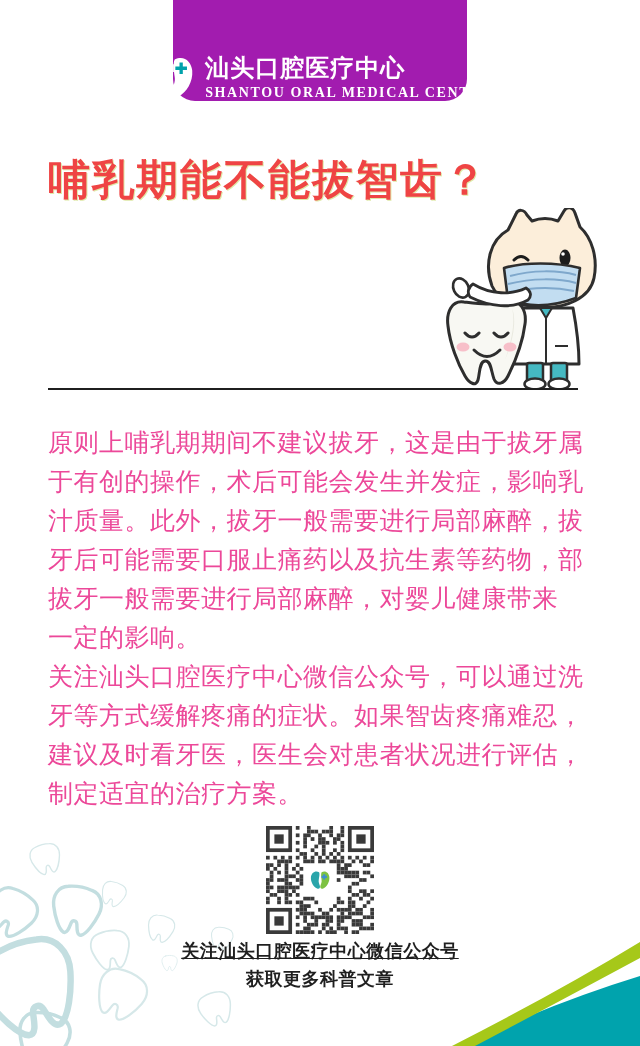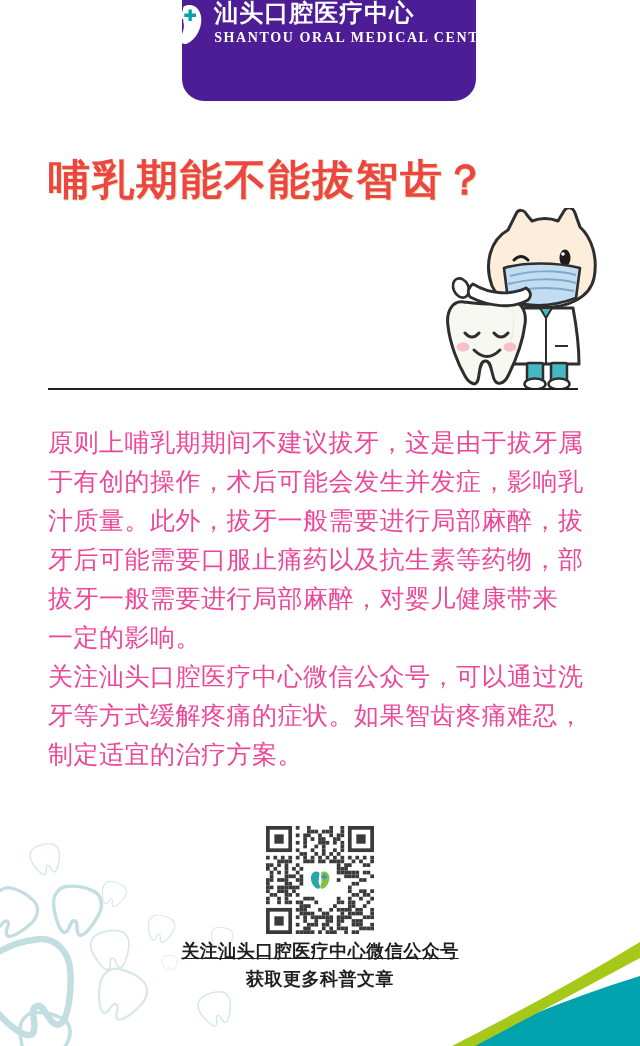--- a/index.html
+++ b/index.html
@@ -5,22 +5,22 @@
   html,body{margin:0;padding:0;background:#e9e9e9;}
   *{box-sizing:border-box;}
   .canvas{
     position:relative;width:640px;height:1046px;background:#ffffff;
     margin:0 auto;overflow:hidden;
     font-family:"DejaVu Sans","Liberation Sans",sans-serif;
   }
   
   .banner{
     position:absolute;left:173px;top:0;width:294px;height:101px;
-    background:#4c1d95;border-radius:0 0 22px 22px;
-    display:flex;align-items:flex-start;justify-content:center;gap:10px;margin-left:9px;
+    background:#a21caf;border-radius:0 0 22px 22px;
+    display:flex;align-items:flex-end;justify-content:center;gap:10px;
   }
   .banner .logo{width:48px;height:48px;flex:0 0 auto;}
   .banner .org{display:flex;flex-direction:column;}
   .org-zh{color:#fff;font-weight:bold;font-size:24px;letter-spacing:1px;line-height:1.15;white-space:nowrap;}
   .org-en{color:#fff;font-weight:bold;font-size:14px;letter-spacing:1.6px;white-space:nowrap;margin-top:2px;font-family:Liberation Serif, serif;}
   
   .poster-title{
     position:absolute;left:48px;top:152px;
     font-size:42px;font-weight:bold;color:#ef4444;letter-spacing:2px;white-space:nowrap;
     text-shadow:1px 1px 0 #dfe9a8;
@@ -144,20 +144,21 @@
     <div class="tline">原则上哺乳期期间不建议拔牙，这是由于拔牙属</div>
     <div class="tline">于有创的操作，术后可能会发生并发症，影响乳</div>
     <div class="tline">汁质量。此外，拔牙一般需要进行局部麻醉，拔</div>
     <div class="tline">牙后可能需要口服止痛药以及抗生素等药物，部</div>
     <div class="tline">拔牙一般需要进行局部麻醉，对婴儿健康带来</div>
     <div class="tline">一定的影响。</div>
   </div>
   <div class="body-par" id="par2">
     <div class="tline">关注汕头口腔医疗中心微信公众号，可以通过洗</div>
     <div class="tline">牙等方式缓解疼痛的症状。如果智齿疼痛难忍，</div>
+    <div class="tline">建议及时看牙医，医生会对患者状况进行评估，</div>
     <div class="tline">制定适宜的治疗方案。</div>
   </div>
 
   <div class="qr">
     <svg viewBox="0 0 116 116" width="108" height="108" xmlns="http://www.w3.org/2000/svg">
       <rect x="0" y="0" width="116" height="116" fill="#ffffff"></rect>
       <g id="qr-modules" fill="#3a3a3a">
           <rect x="32.00" y="0.00" width="4.00" height="4.00"></rect>
           <rect x="44.00" y="0.00" width="4.00" height="4.00"></rect>
           <rect x="68.00" y="0.00" width="4.00" height="4.00"></rect>

